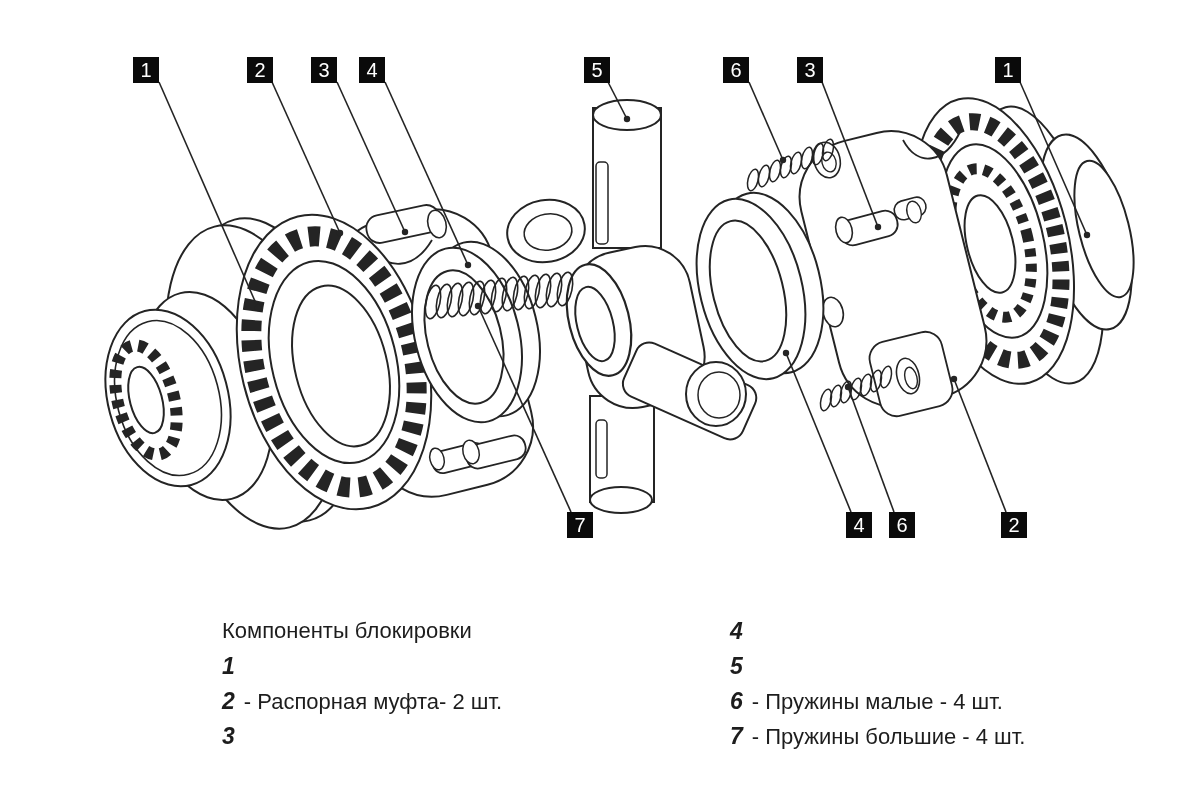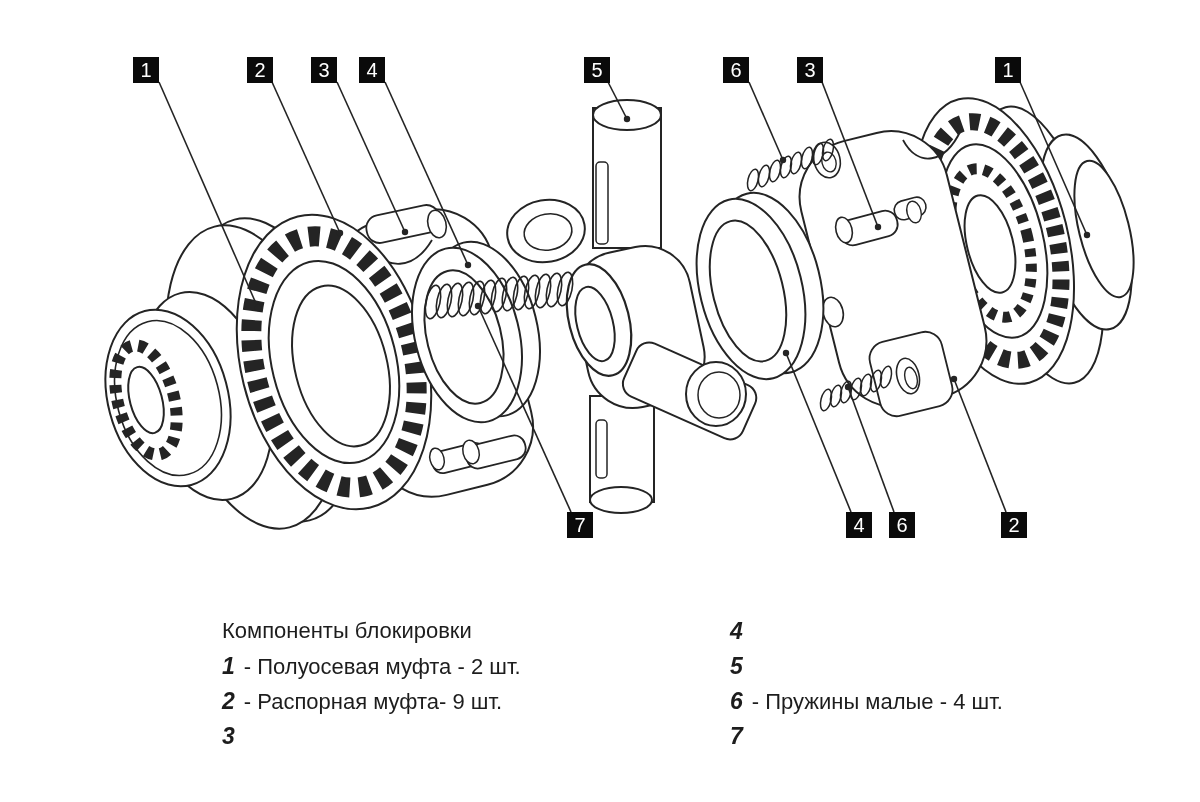--- a/index.html
+++ b/index.html
@@ -187,40 +187,40 @@
 <div class="callout" style="left:995px;top:57px">1</div>
 <div class="callout" style="left:567px;top:512px">7</div>
 <div class="callout" style="left:846px;top:512px">4</div>
 <div class="callout" style="left:889px;top:512px">6</div>
 <div class="callout" style="left:1001px;top:512px">2</div>
 
 <div class="legend legend-left">
   <div class="legend-row legend-title">Компоненты блокировки</div>
   <div class="legend-row">
     <span class="legend-num">1</span>
-    <span class="legend-txt">-  Полуосевая муфта - 2 шт.</span>
   </div>
   <div class="legend-row">
     <span class="legend-num">2</span>
-    <span class="legend-txt">- Распорная муфта- 9 шт.</span>
+    <span class="legend-txt">- Распорная муфта- 2 шт.</span>
   </div>
   <div class="legend-row">
     <span class="legend-num">3</span>
   </div>
 </div>
 
 <div class="legend legend-right">
   <div class="legend-row">
     <span class="legend-num">4</span>
   </div>
   <div class="legend-row">
     <span class="legend-num">5</span>
   </div>
   <div class="legend-row">
     <span class="legend-num">6</span>
     <span class="legend-txt">- Пружины малые - 4 шт.</span>
   </div>
   <div class="legend-row">
     <span class="legend-num">7</span>
+    <span class="legend-txt">- Пружины большие - 4 шт.</span>
   </div>
 </div>
 
 </div>
 
 </body></html>

